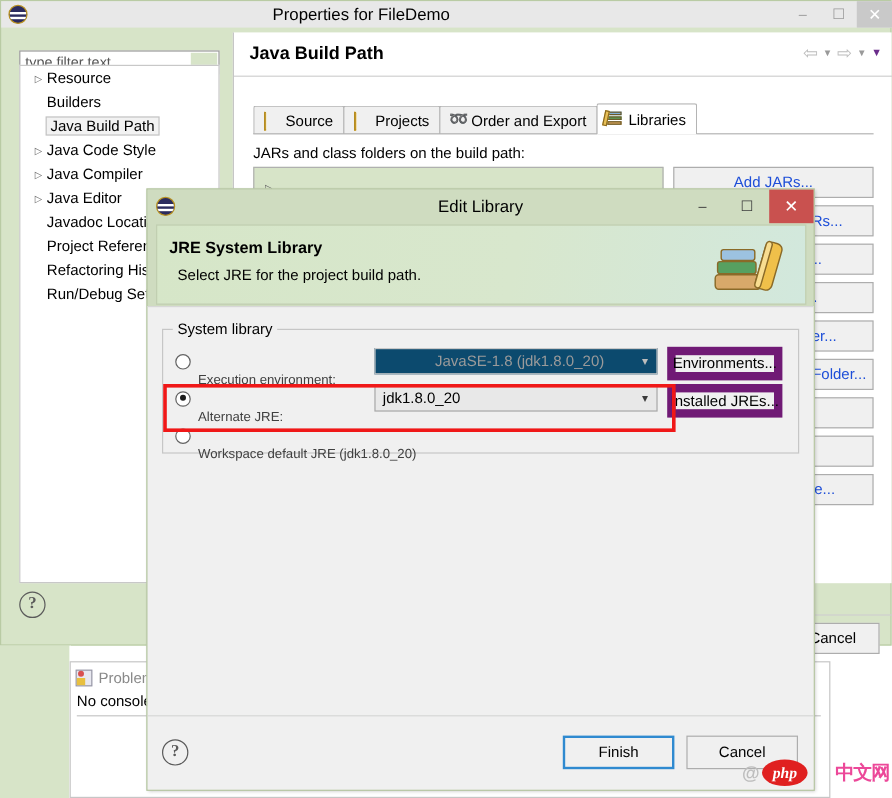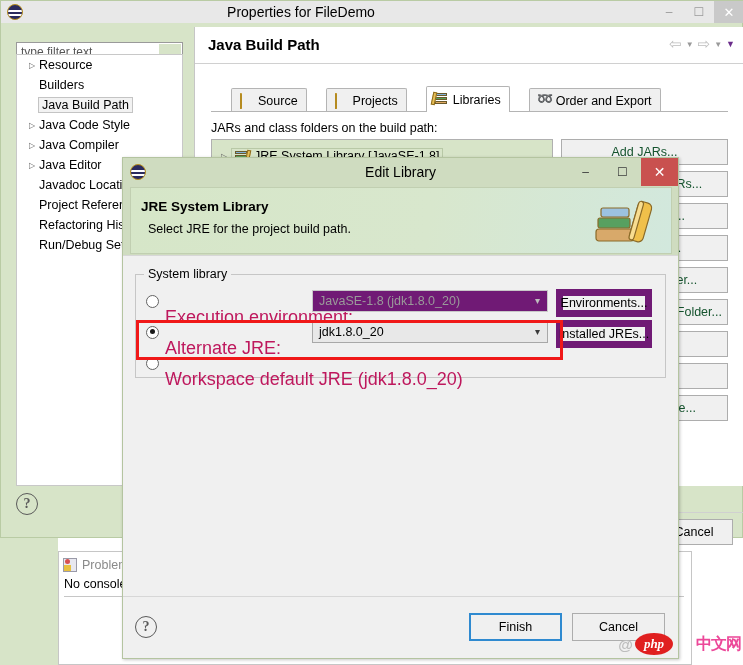--- a/index.html
+++ b/index.html
@@ -138,21 +138,20 @@
     height: 26px; display: flex; align-items: flex-end;
   }
   .tab {
     height: 24px; display: flex; align-items: center; gap: 4px;
     padding: 0 8px;
     border: 1px solid #b4b4b4; border-bottom: none;
     background: #f0f0f0;
     font-size: 12.5px; color: #000;
     margin-right: -1px;
     border-radius: 2px 2px 0 0;
-    margin-left: 20px;
   }
   .tab.active {
     background: #ffffff; height: 26px;
     position: relative; z-index: 3;
   }
   .tab-ico { width: 14px; height: 14px; position: relative; }
 
   
   .ico-folder {
     width: 14px; height: 11px; margin-top: 2px;
@@ -205,21 +204,21 @@
 
   
   #side-buttons {
     position: absolute; left: 366px; top: 112px;
     width: 167px;
   }
   .side-btn {
     width: 167px; height: 26px;
     background: #f0f0f0; border: 1px solid #adadad;
     display: flex; align-items: center; justify-content: center;
-    font-size: 12.5px; color: #14532d;
+    font-size: 12.5px; color: #1d4ed8;
     margin-bottom: 6px;
     white-space: nowrap; overflow: hidden;
   }
 
   
   #main-bottom-sep {
     position: absolute; left: 0; top: 485px;
     width: 549px; height: 1px; background: #d0d0d0;
   }
   #help-right {
@@ -353,32 +352,32 @@
   .radio {
     width: 13px; height: 13px; border-radius: 50%;
     border: 1.3px solid #636363; background: #ffffff;
     position: relative; flex: 0 0 auto;
   }
   .radio.checked::after {
     content: ""; position: absolute;
     left: 2.6px; top: 2.6px; width: 5.4px; height: 5.4px;
     border-radius: 50%; background: #1a1a1a;
   }
-  .radio-label { margin-left: 6px; font-size: 18px; color: #be185d; margin-top: 32px; }
+  .radio-label { margin-left: 6px; font-size: 11px; color: #404040; margin-top: 32px; }
 
   .combo {
     position: absolute;
     height: 22px;
     border: 1px solid #a8a8a8;
     background: #ffffff;
     display: flex; align-items: center;
     padding-left: 6px;
     font-size: 12.5px;
   }
-  .combo.disabled { background: #701a75; color: #9a9a9a; border-color:#c8c8c8; }
+  .combo.disabled { background: #0c4a6e; color: #9a9a9a; border-color:#c8c8c8;justify-content:center; }
   .combo .caret {
     position: absolute; right: 7px; top: 4px;
     font-size: 10px; color: #3a3a3a;
   }
   .combo.disabled .caret { color: #bdbdbd; }
 
   .dlg-side-btn {
     position: absolute;
     width: 96px; height: 28px;
     background: #f0f0f0; border: 7px solid #701a75;
@@ -517,47 +516,38 @@
 
     <div id="tabs-row">
       <div class="tab">
         <span class="tab-ico"><span class="ico-folder open"></span></span>
         <span>Source</span>
       </div>
       <div class="tab">
         <span class="tab-ico"><span class="ico-folder"></span></span>
         <span>Projects</span>
       </div>
+      <div class="tab">
+        <span class="tab-ico"><span class="ico-order"></span></span>
+        <span>Order and Export</span>
+      </div>
       <div class="tab active">
         <span class="tab-ico">
           <span class="ico-books"><i></i><i></i><i></i><b></b></span>
         </span>
         <span>Libraries</span>
       </div>
-      <div class="tab">
-        <span class="tab-ico"><span class="ico-order"></span></span>
-        <span>Order and Export</span>
-      </div>
     </div>
     <div id="tab-underline"></div>
 
     <div id="jars-label">JARs and class folders on the build path:</div>
 
     <div id="jars-tree">
       <div id="jre-row">
         <span class="tree-arrow">▷</span>
-        <span id="jre-label-box">
-          <span class="ico-books">
-              <i></i>
-              <i></i>
-              <i></i>
-              <b></b>
-            </span>
-          <span>JRE System Library [JavaSE-1.8]</span>
-        </span>
       </div>
     </div>
 
     <div id="side-buttons">
       <div class="side-btn">Add JARs...</div>
       <div class="side-btn">Add External JARs...</div>
       <div class="side-btn">Add Variable...</div>
       <div class="side-btn">Add Library...</div>
       <div class="side-btn">Add Class Folder...</div>
       <div class="side-btn">Add External Class Folder...</div>

